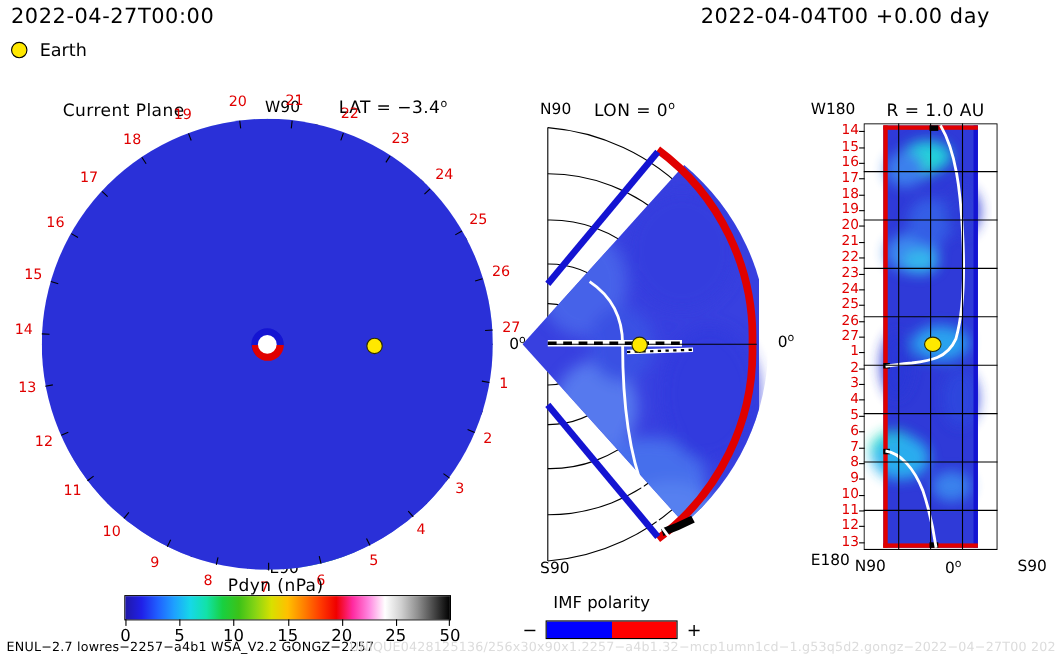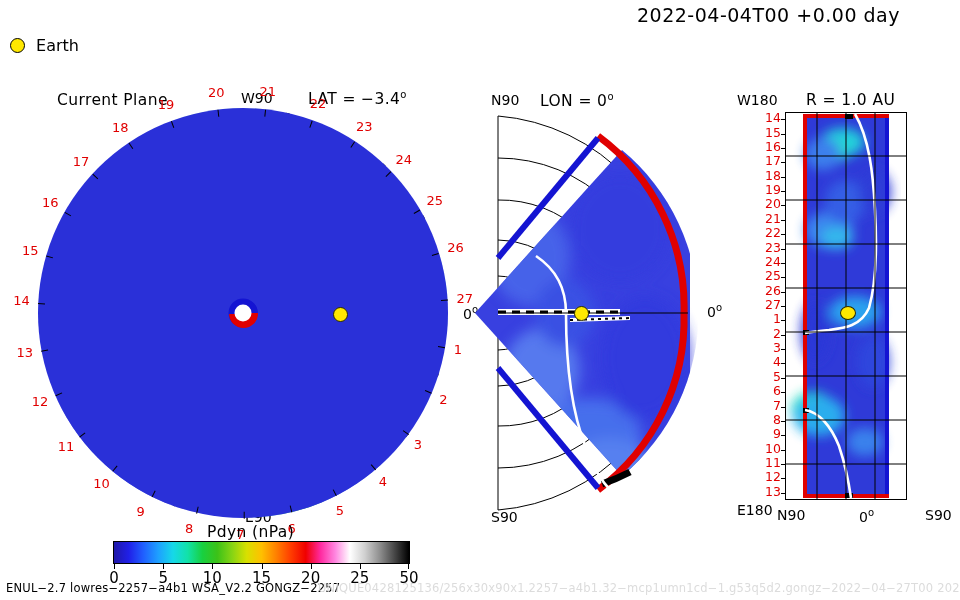--- a/index.html
+++ b/index.html
@@ -86,20 +86,21 @@
   .foot{font-size:11.5px;letter-spacing:.2px;}
   .watermark{font-size:11.5px;color:#dcdcdc;letter-spacing:.2px;}
 
   svg{display:block;overflow:visible;}
 </style>
 </head>
 <body>
 
 <div id="root">
 
+  <div class="abs txt hdr" style="left:10px;top:6px;">2022-04-27T00:00</div>
   <div class="abs txt hdr" style="left:637px;top:6px;">2022-04-04T00 +0.00 day</div>
 
   <div class="abs txt legend-earth" style="left:10px;top:38px;">
     <span class="earth-dot"></span>
     <span style="margin-left:6px">Earth</span>
   </div>
 
   <div class="abs txt paneltitle" style="left:57px;top:93px;">Current Plane</div>
   <div class="abs txt paneltitle" style="left:308px;top:90px;">
      <span>LAT = −3.4</span><span class="sup">o</span>
@@ -519,19 +520,27 @@
         <div class="cb-lab" style="left: 147.5px;">15</div>
         <div class="cb-tick" style="left: 196.667px;"></div>
         <div class="cb-lab" style="left: 196.667px;">20</div>
         <div class="cb-tick" style="left: 245.833px;"></div>
         <div class="cb-lab" style="left: 245.833px;">25</div>
         <div class="cb-tick" style="left: 294px;"></div>
         <div class="cb-lab" style="left: 295px;">50</div>
       </div>
   </div>
 
+  <div class="abs" style="left:503px;top:541px;">
+    <div class="txt leg-title">IMF polarity</div>
+    <div style="display:flex;align-items:center;gap:8px;margin-top:8px;margin-left:-28px;">
+      <span class="txt" style="font-size:16px;">−</span>
+      <span class="polbar"></span>
+      <span class="txt" style="font-size:16px;">+</span>
+    </div>
+  </div>
 
 
 
   <div class="abs txt foot" style="left:6px;top:583px;">ENUL−2.7 lowres−2257−a4b1 WSA_V2.2 GONGZ−2257</div>
   <div class="abs txt watermark" style="left:318px;top:583px;">UNIQUE0428125136/256x30x90x1.2257−a4b1.32−mcp1umn1cd−1.g53q5d2.gongz−2022−04−27T00    2022−04−28</div>
 
 </div>
 
 </body></html>

